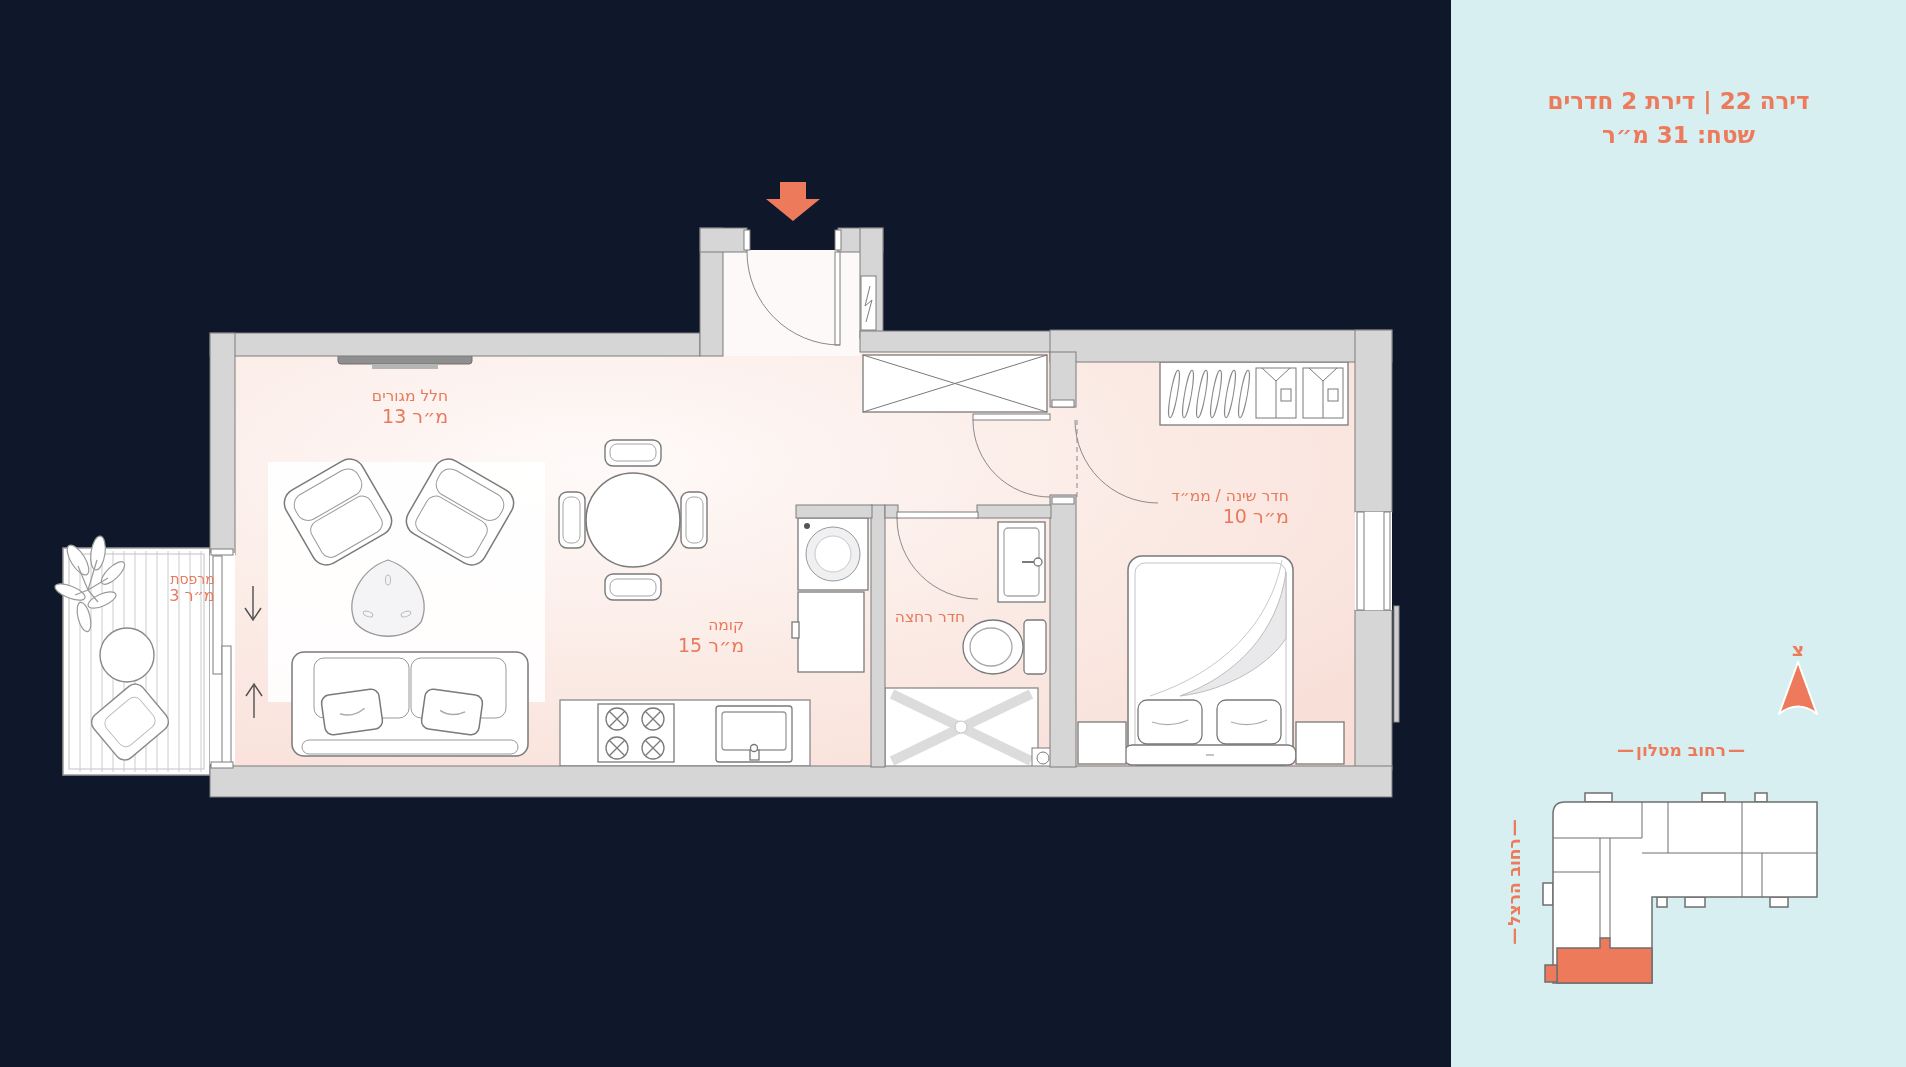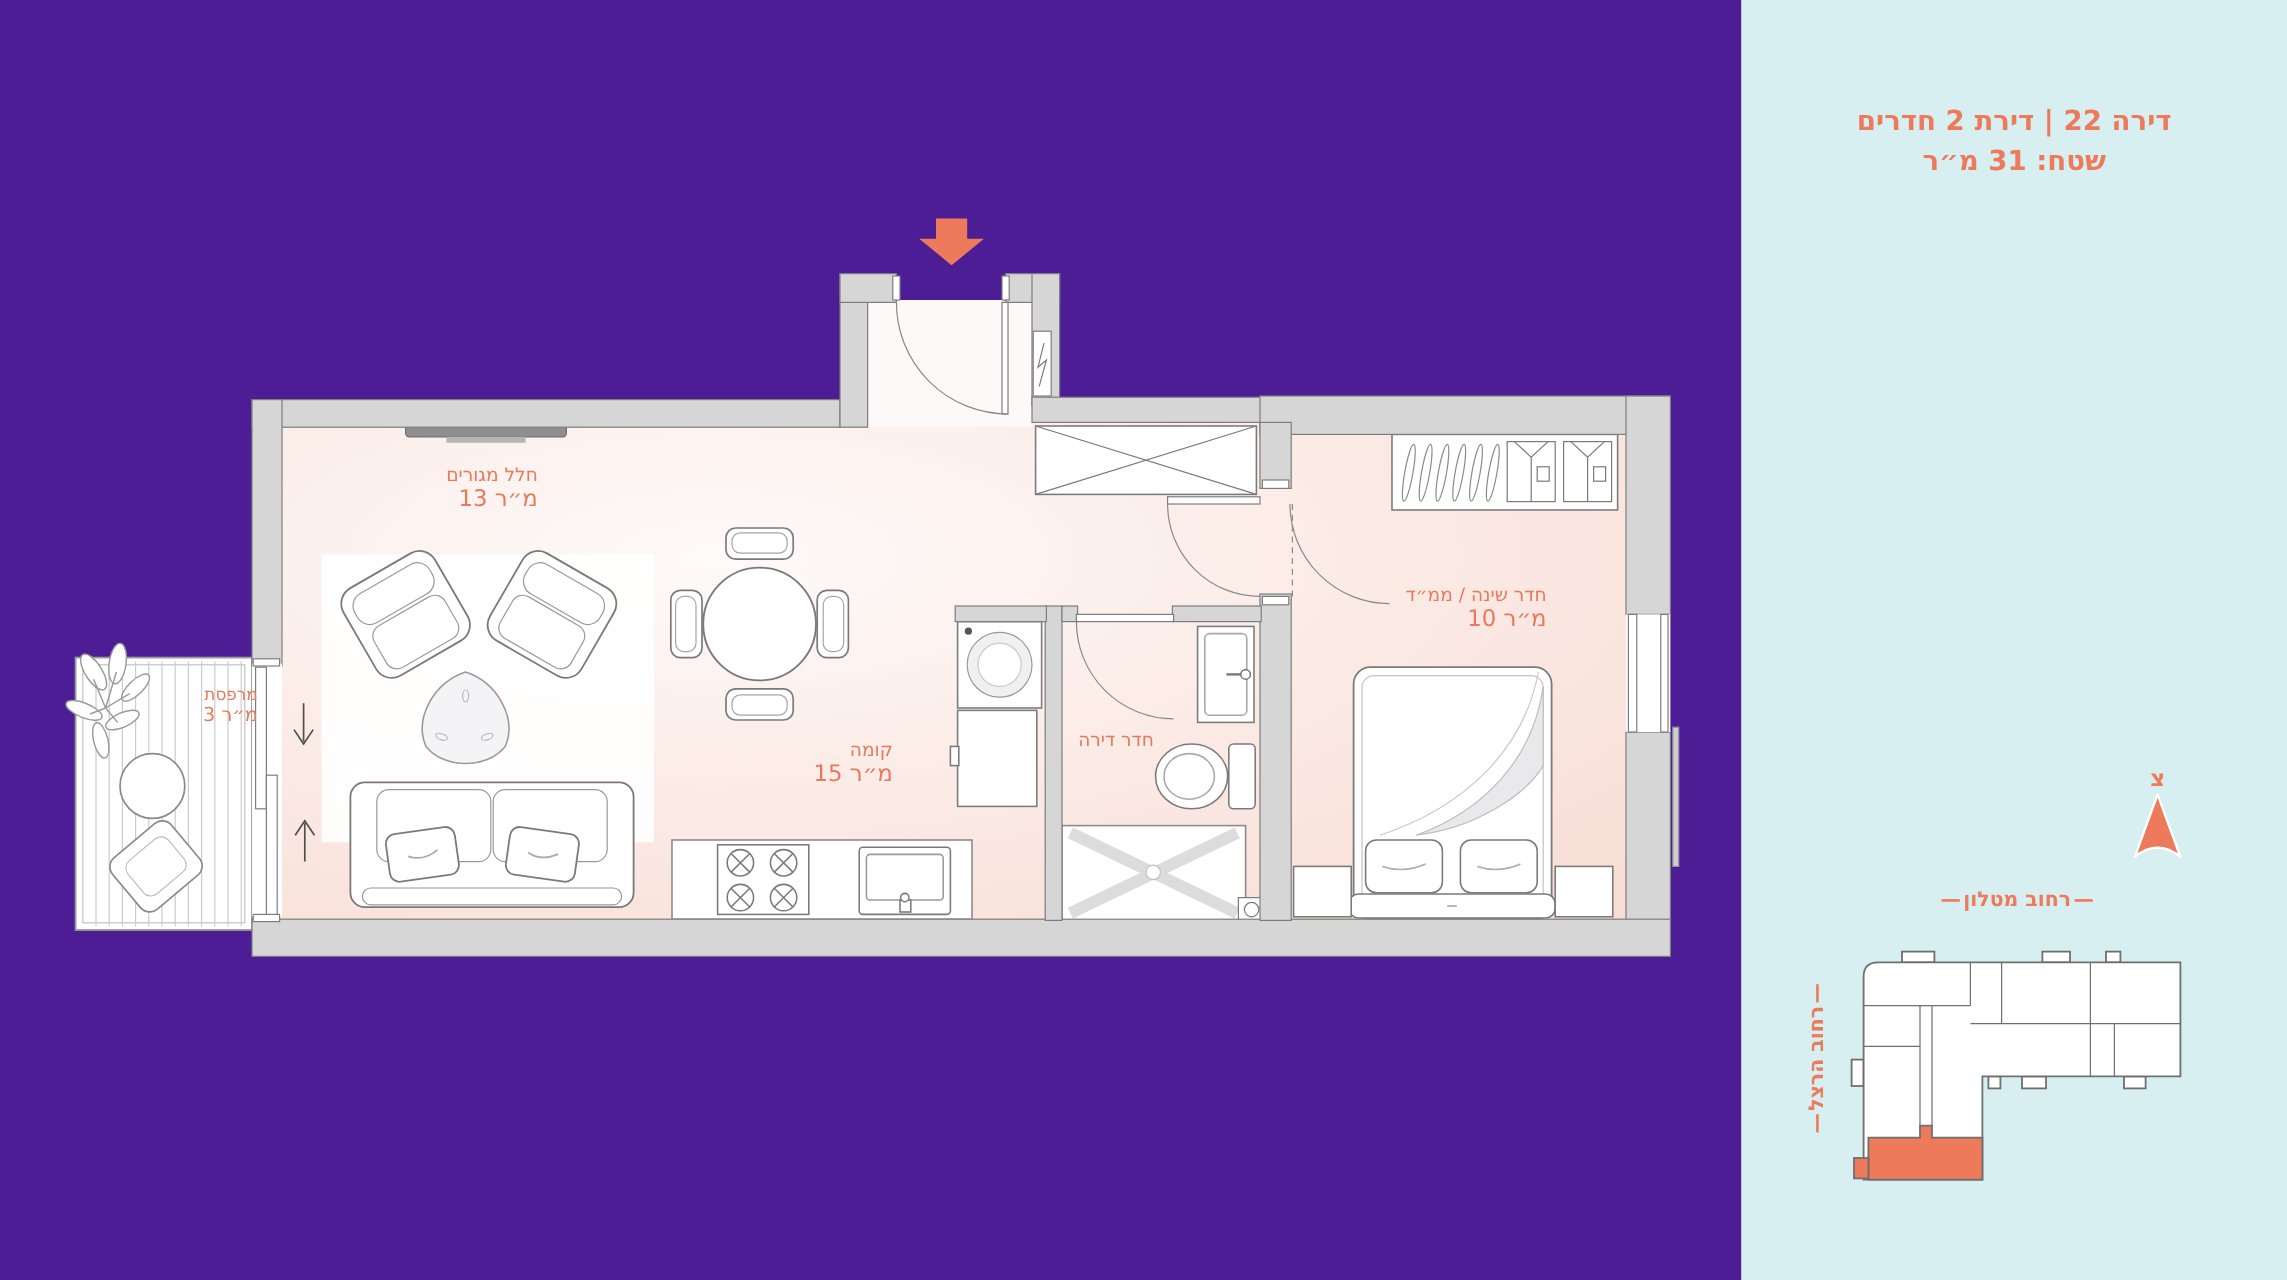--- a/index.html
+++ b/index.html
@@ -1,16 +1,16 @@
 <!DOCTYPE html>
 <html><head>
 <meta charset="utf-8">
 <style>
   html,body{margin:0;padding:0;background:#fff;}
-  #stage{position:relative;width:1906px;height:1067px;overflow:hidden;background:#4c1d95;
+  #stage{position:relative;width:1906px;height:1067px;overflow:hidden;background:#0f172a;
          font-family:"DejaVu Sans",sans-serif;}
   #plan-svg{position:absolute;left:0;top:0;}
   .side-panel{position:absolute;left:1451px;top:0;width:455px;height:1067px;background:#d7eff1;}
   .info-block{position:absolute;left:1451px;top:84px;width:455px;text-align:center;
               color:#ee7a5c;font-weight:bold;font-size:23px;line-height:34px;}
   .info-line{direction:rtl;white-space:nowrap;}
   .room-label{position:absolute;transform:translate(-50%,-50%);text-align:right;color:#e8795c;font-weight:normal;}
   .room-name{font-size:15.5px;line-height:21px;direction:rtl;white-space:nowrap;}
   .room-area{font-size:19px;line-height:19px;direction:ltr;white-space:nowrap;}
   .room-label.small .room-name{font-size:14px;line-height:18px;}
@@ -329,21 +329,21 @@
 
   <div class="room-label" style="left:410px;top:406px">
     <div class="room-name">חלל מגורים</div>
     <div class="room-area">13 מ״ר</div>
   </div>
   <div class="room-label" style="left:711px;top:635px">
     <div class="room-name">קומה</div>
     <div class="room-area">15 מ״ר</div>
   </div>
   <div class="room-label" style="left:930px;top:617px">
-    <div class="room-name">חדר דירה</div>
+    <div class="room-name">חדר רחצה</div>
   </div>
   <div class="room-label" style="left:1230px;top:506px">
     <div class="room-name">חדר שינה / ממ״ד</div>
     <div class="room-area">10 מ״ר</div>
   </div>
   <div class="room-label small" style="left:192px;top:587px">
     <div class="room-name">מרפסת</div>
     <div class="room-area">3 מ״ר</div>
   </div>
 

